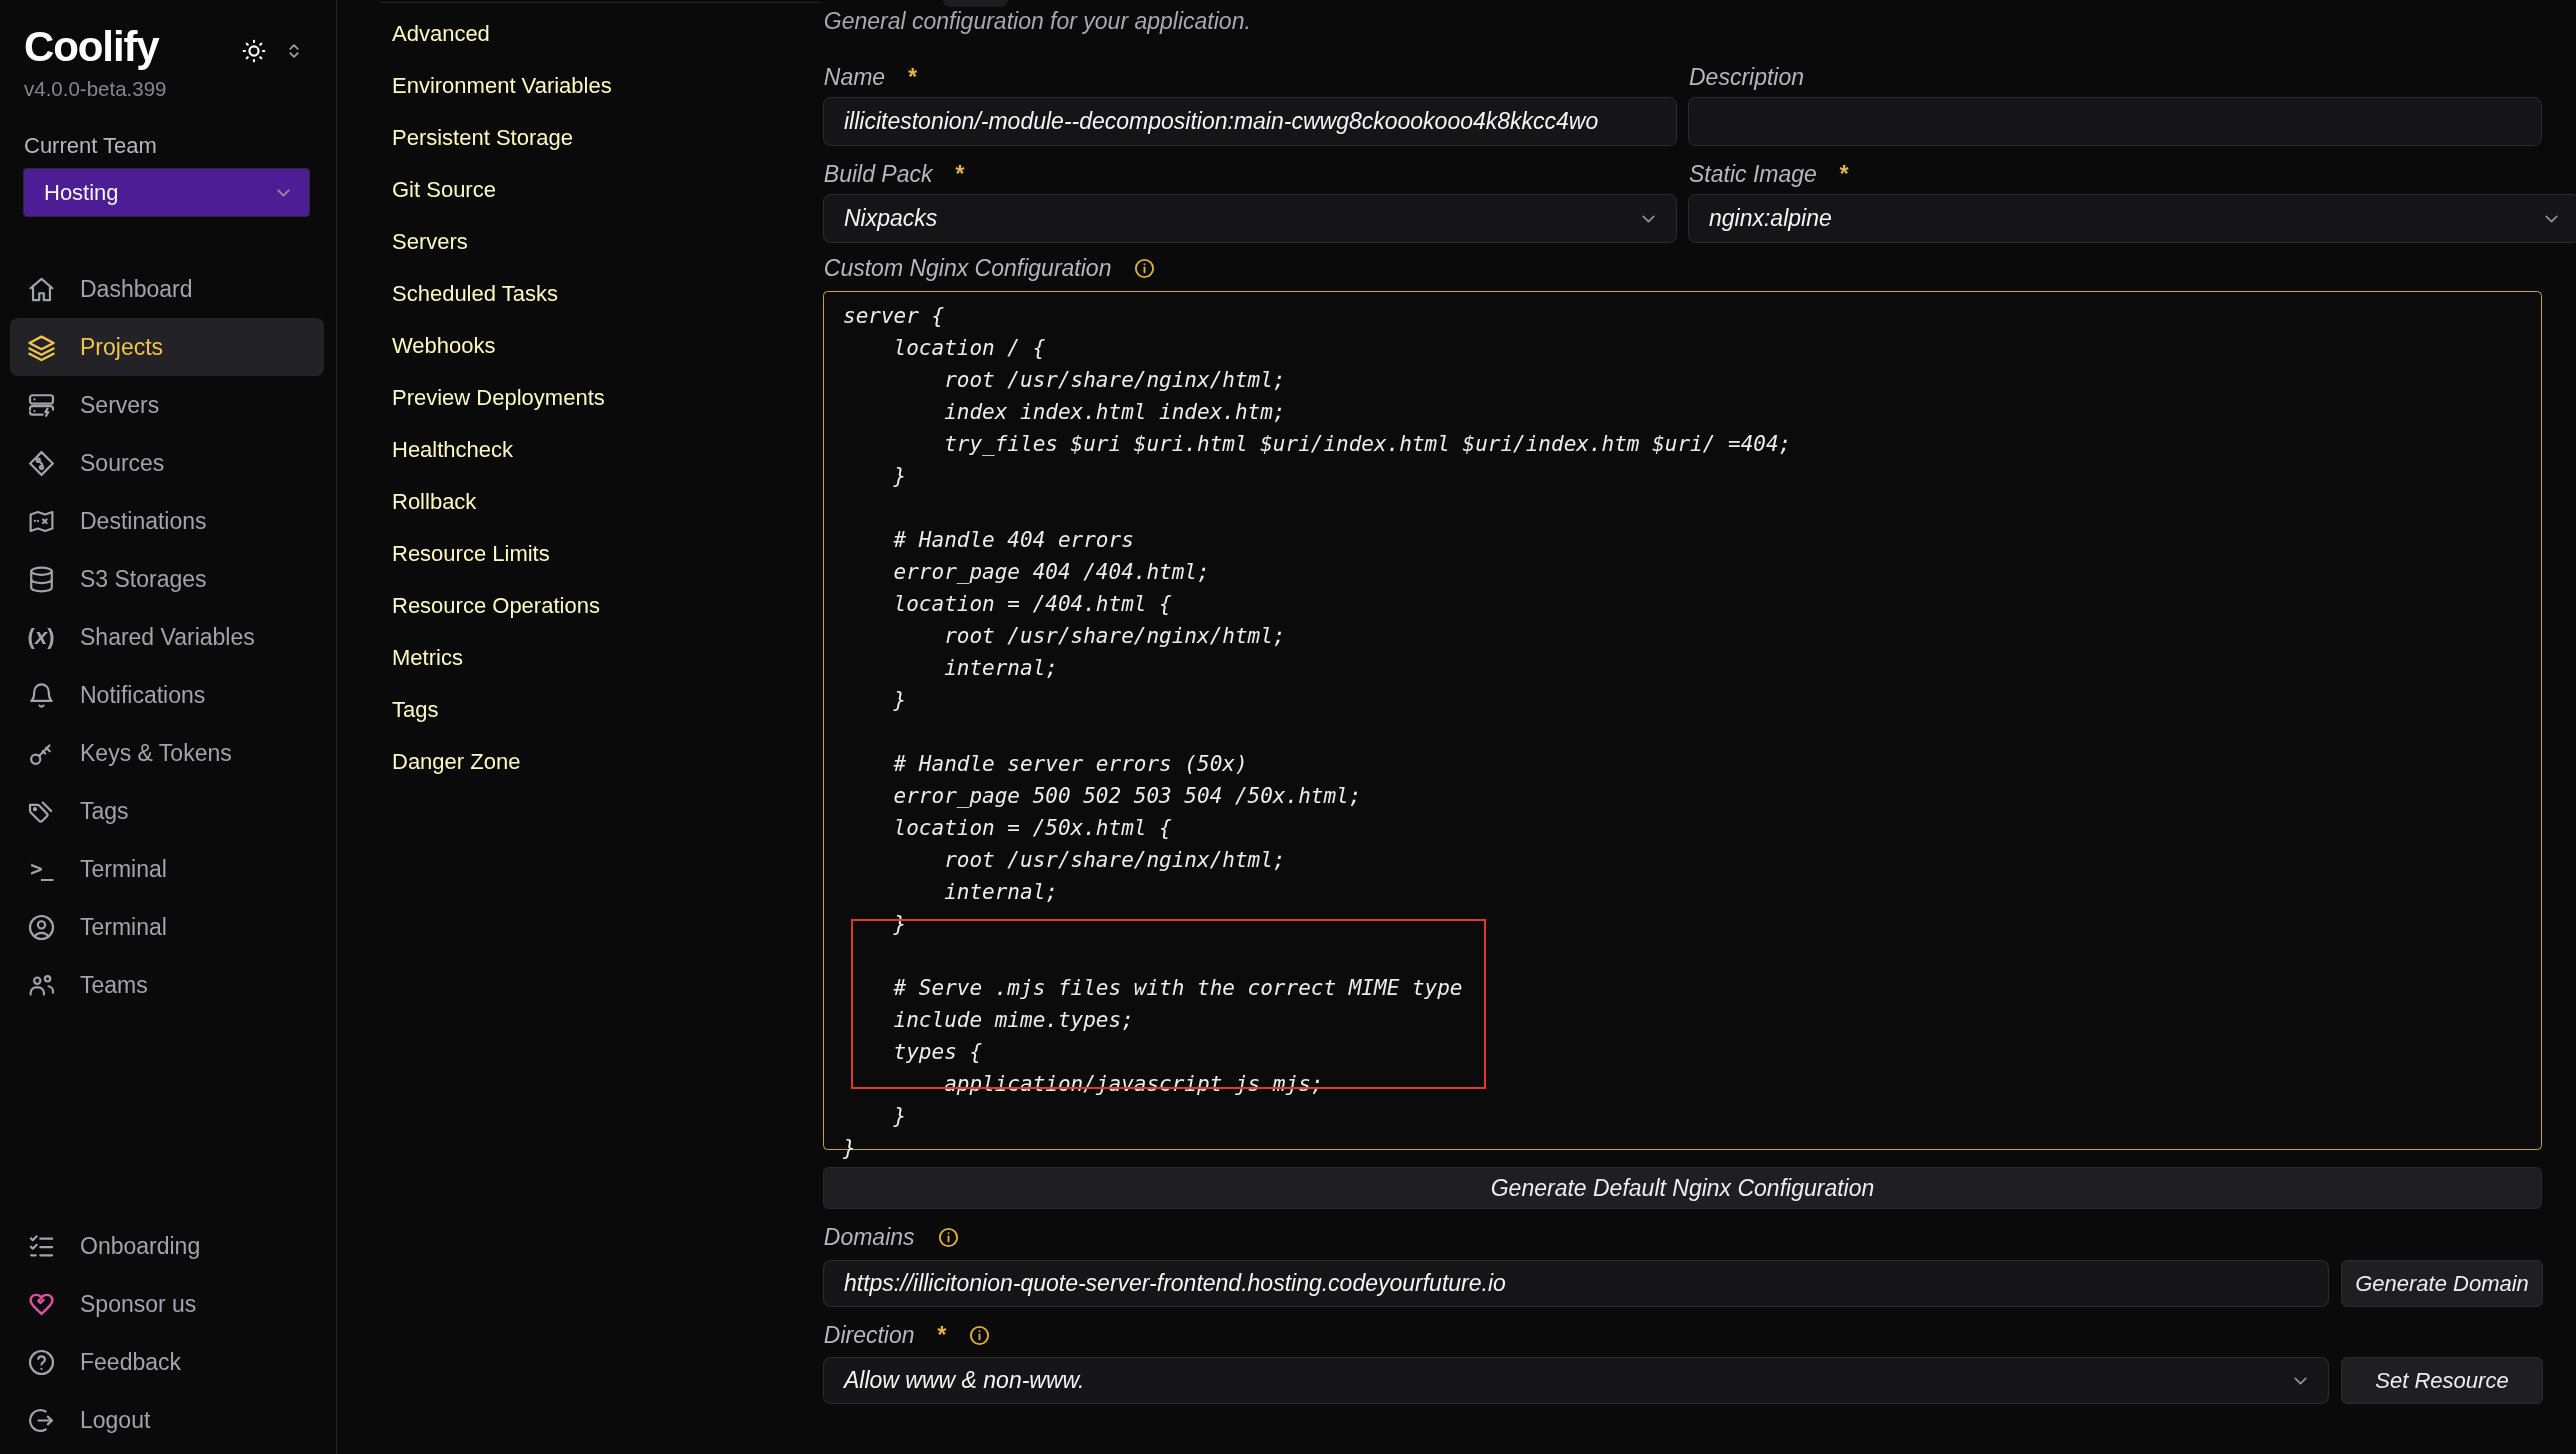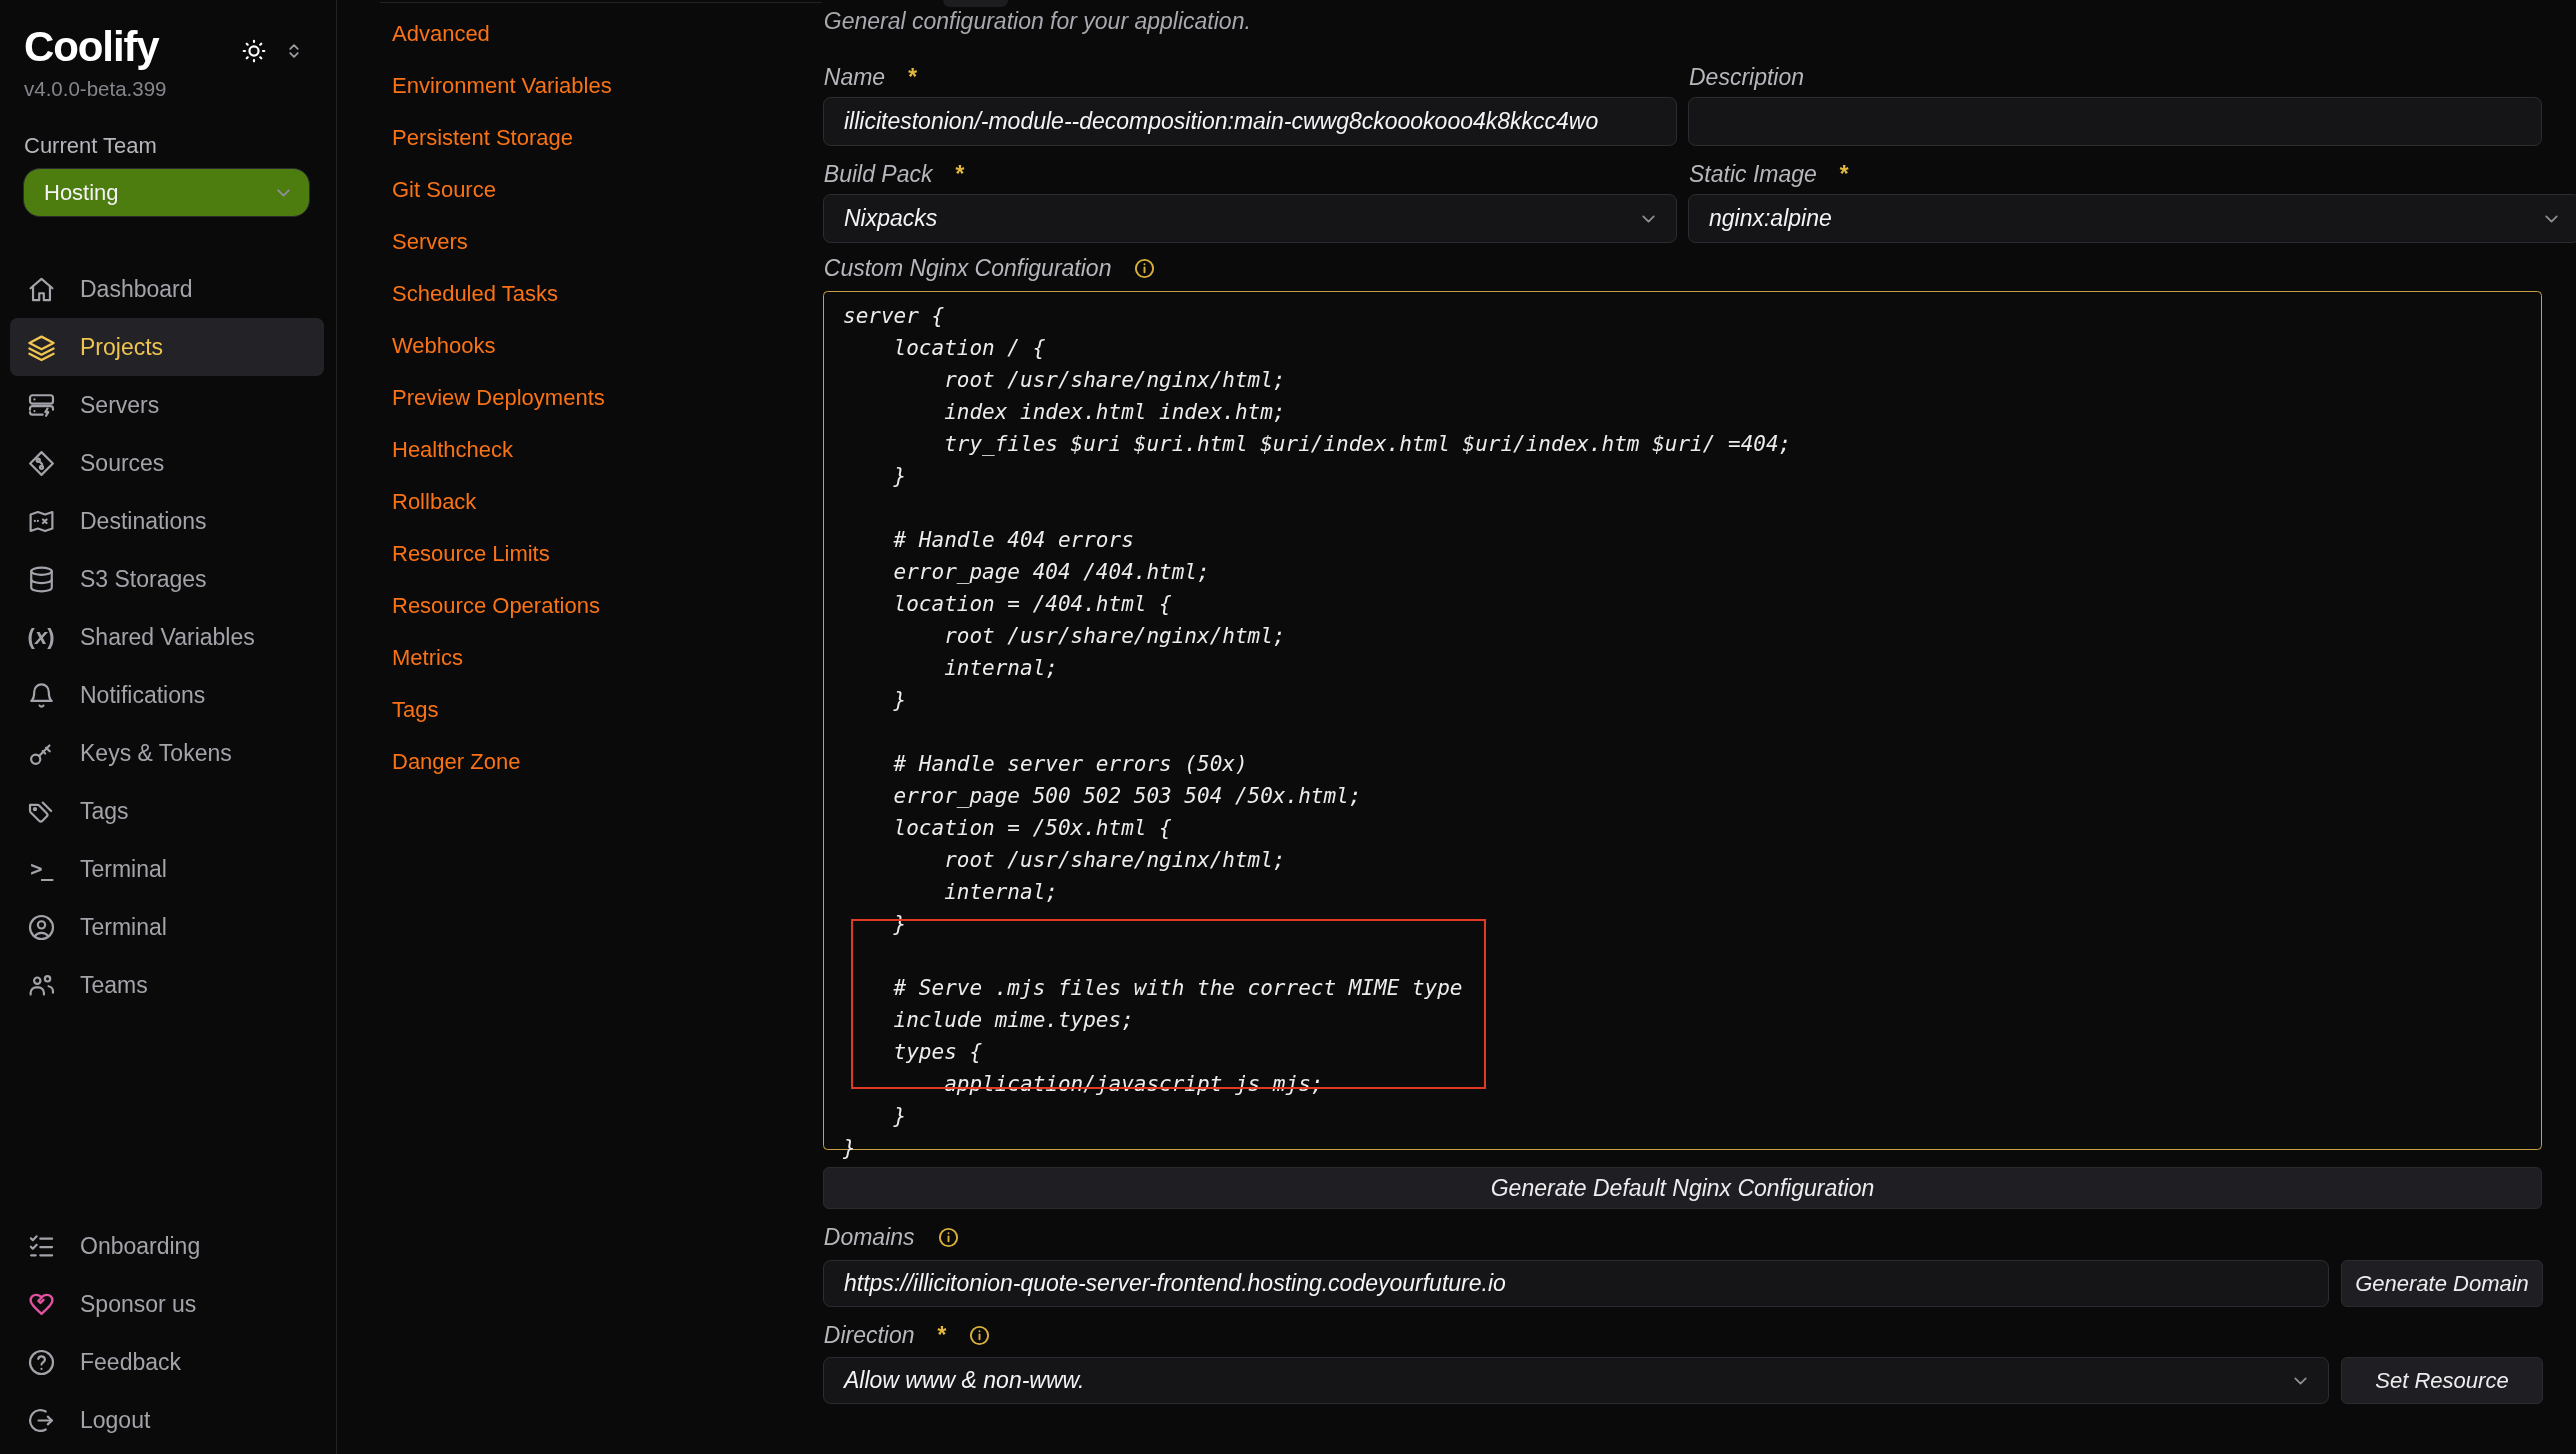--- a/index.html
+++ b/index.html
@@ -10,39 +10,39 @@
 
   
   .sidebar { position:absolute; top:0; left:0; width:337px; height:1454px;
     border-right:0.8px solid #232327; background:#0a0a0b; }
   .logo { position:absolute; top:23px; left:24px; font-size:42px; font-weight:800;
     letter-spacing:-1.1px; color:#ffffff; }
   .top-icons { position:absolute; top:38px; left:241px; display:flex; gap:16.7px; align-items:center; }
   .version { position:absolute; top:77px; left:24px; font-size:20.5px; color:#85858c; }
   .team-label { position:absolute; top:133px; left:24px; font-size:22px; color:#b6b6bd; }
   .team-select { position:absolute; top:168px; left:23px; width:287px; height:49px;
-    background:#4d7c0f; border:0.8px solid #2b2b2f; border-radius:17px;
+    background:#4c1d95; border:0.8px solid #2b2b2f; border-radius:4px;
     display:flex; align-items:center; justify-content:space-between;
     padding:0 15px 0 20px; font-size:22px; color:#f4f4f5; cursor:pointer; }
   .nav { position:absolute; top:260px; left:10px; width:314px; }
   .nav-footer { position:absolute; top:1217px; left:10px; width:314px; }
   .nav-item { height:58px; display:flex; align-items:center; gap:23px; padding-left:15px;
     color:#a3a3aa; font-size:23px; border-radius:7.6px; cursor:pointer; }
   .nav-item .nav-icon { width:32px; height:32px; display:flex; align-items:center; justify-content:center; }
   .nav-item.active { background:#232327; color:#efc44f; }
   .icon-text { font-size:22px; font-weight:700; }
   .icon-mono { font-family:"DejaVu Sans Mono", monospace; font-size:20.5px; font-weight:700; letter-spacing:-1.5px; }
   .pink { color:#e0519e; }
 
   
   .subnav { position:absolute; top:0; left:338px; width:484px; height:1454px; }
   .subnav-top-line { position:absolute; top:1.5px; left:42px; width:442px; height:0.8px; background:#232327; }
   .subnav ul { position:absolute; top:8.3px; left:0; width:100%; }
   .subnav-item { height:52px; display:flex; align-items:center; padding-left:54px;
-    font-size:22px; color:#f97316; cursor:pointer; }
+    font-size:22px; color:#fef9c3; cursor:pointer; }
 
   
   .main { position:absolute; top:0; left:823px; width:1753px; height:1454px;font-style:italic; }
   .tab-stub { position:absolute; top:0; left:120px; width:65px; height:6.8px;
     background:#1d1d20; border-radius:0 0 7.6px 7.6px; }
   .subtitle { position:absolute; top:7.6px; left:0.8px; font-size:23px; color:#a8a8af; }
   .lbl-row { position:absolute; display:flex; align-items:center; gap:22px; }
   .lbl { font-size:23px; color:#b6b6bd; }
   .req { color:#e3b83d; font-size:23px; font-weight:700; }
   .inp { position:absolute; height:49px; background:#151517; border:0.8px solid #2d2d31;

